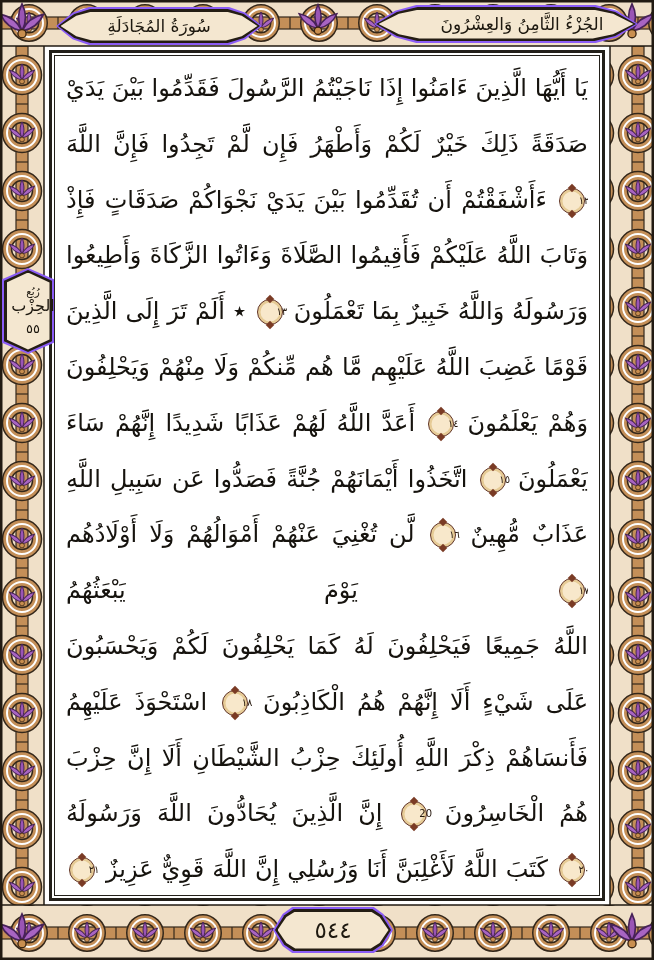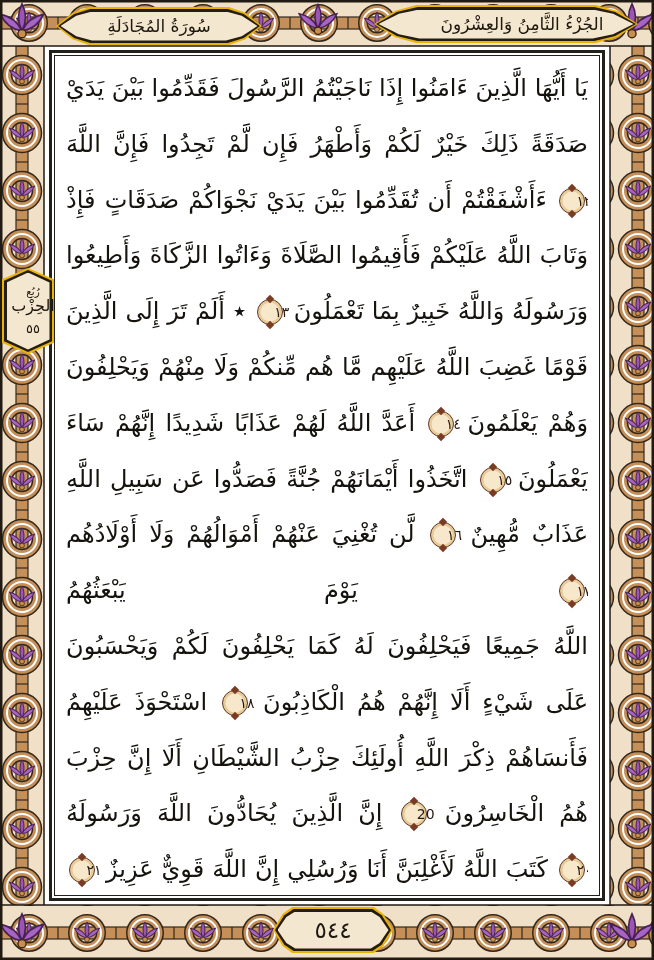--- a/index.html
+++ b/index.html
@@ -33,25 +33,25 @@
     box-shadow:inset 0 0 0 2.5px #e6cb96;vertical-align:middle;margin:0 3px;
   }
   .ayah-marker::before,.ayah-marker::after{
     content:"";position:absolute;left:50%;width:6px;height:6px;background:#7a3b25;
     transform:translateX(-50%) rotate(45deg);
   }
   .ayah-marker::before{top:-4px;}
   .ayah-marker::after{bottom:-4px;}
   .ayah-num{
     position:absolute;inset:0;display:flex;align-items:center;justify-content:center;
-    font-size:14px;line-height:1;color:#27190e;padding-left:33px;
+    font-size:10px;line-height:1;color:#27190e;padding-left:33px;
   }
 
   
-  .cart{position:absolute;z-index:3;background:#eab308;display:flex;align-items:center;justify-content:center;}
+  .cart{position:absolute;z-index:3;background:#8b5cf6;display:flex;align-items:center;justify-content:center;}
   .lens{clip-path:polygon(0% 50%,8% 15%,16% 0%,84% 0%,92% 15%,100% 50%,92% 85%,84% 100%,16% 100%,8% 85%);}
   .hexv{clip-path:polygon(50% 0%,100% 13%,100% 87%,50% 100%,0% 87%,0% 13%);}
   .cart-layer{position:absolute;}
   .l-black{inset:2px;background:#241d14;}
   .l-cream{inset:4.5px;background:#f4e7d0;}
   .cart-text{position:relative;z-index:1;color:#1d180f;white-space:nowrap;}
 
   .c-surah{left:56px;top:7px;width:206px;height:38px;}
   .c-juz{left:374px;top:5px;width:232px;height:38px;padding-left:32px;}
   .c-surah .cart-text,.c-juz .cart-text{font-size:17px;}

